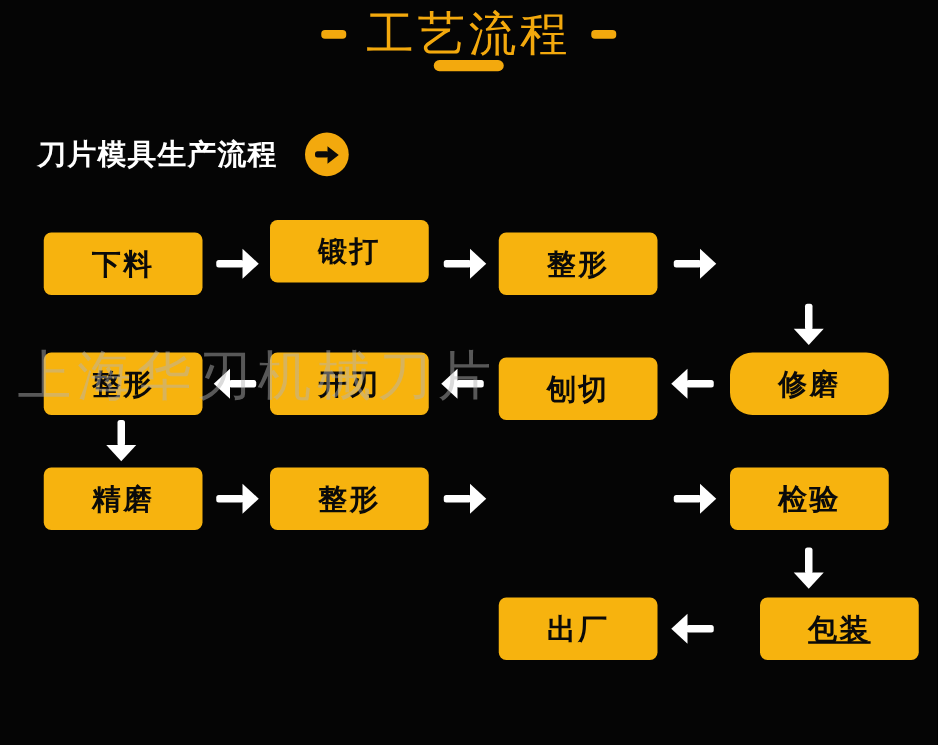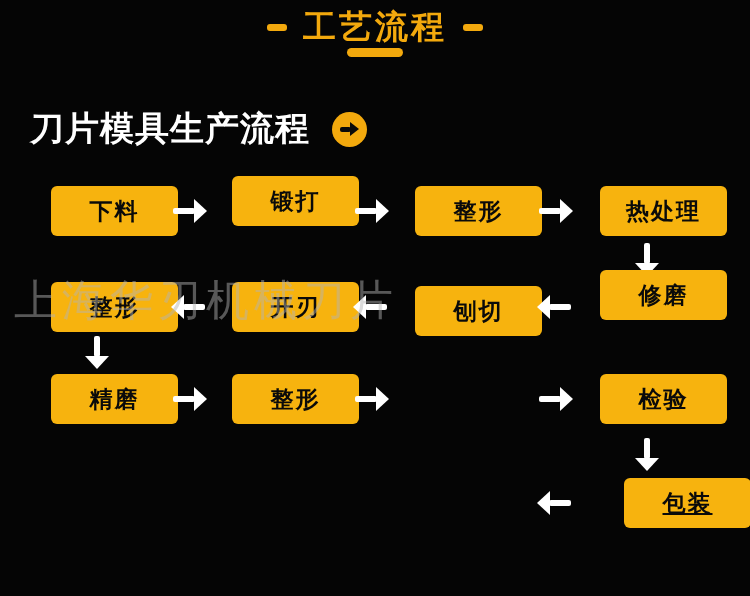--- a/index.html
+++ b/index.html
@@ -5,43 +5,43 @@
   * { margin:0; padding:0; box-sizing:border-box; }
   html,body { background:#000; }
   body { font-family:"Liberation Sans", sans-serif; }
 
   .canvas { position:relative; width:750px; height:596px; background:var(--background,#050505); overflow:hidden; }
 
   
   .header { position:absolute; top:6px; left:0; width:100%; height:42px;
             display:flex; align-items:center; justify-content:center; gap:16px; }
   .dash { width:20px; height:7px; border-radius:3px; background:var(--accent,#F3A90D); }
-  .title { font-size:33px; font-weight:bold; color:var(--accent,#F3A90D); letter-spacing:3px; }
+  .title { font-size:38px; font-weight:normal; color:var(--accent,#F3A90D); letter-spacing:3px; }
   .title-underline { position:absolute; top:48px; left:50%; transform:translateX(-50%);
                      width:56px; height:9px; border-radius:5px; background:var(--accent,#F3A90D); }
 
   
   .section-heading { position:absolute; top:106px; left:30px; display:flex; align-items:center; gap:22px; }
-  .heading-text { font-size:34px; font-weight:bold; color:#ffffff; letter-spacing:1px; }
+  .heading-text { font-size:23px; font-weight:bold; color:#ffffff; letter-spacing:1px; }
   .circle-arrow { width:35px; height:35px; border-radius:50%; background:var(--accent,#F3A90D);
                   display:flex; align-items:center; justify-content:center; }
   .ca-shaft { display:block; width:11px; height:5px; background:#0a0a0a; border-radius:2px; }
   .ca-head  { display:block; width:0; height:0; border-left:9px solid #0a0a0a;
               border-top:7px solid transparent; border-bottom:7px solid transparent; margin-left:-1px; }
 
   
   .watermark { position:absolute; top:272px; left:14px; z-index:6; white-space:nowrap;
                font-family:"DejaVu Serif","Liberation Serif",serif; font-size:43px;
                letter-spacing:5px; color:rgba(180,180,180,0.48); pointer-events:none; }
 
   
   .box { position:absolute; width:127px; height:50px; border-radius:6px;
          background:var(--box-fill,#F7B30E); color:var(--box-text,#0a0a0a);
          font-size:23px; font-weight:bold; letter-spacing:2px;
-         display:flex; align-items:center; justify-content:center; z-index:2;margin-left:16px; }
+         display:flex; align-items:center; justify-content:center; z-index:2; }
 
   
   .harrow { position:absolute; width:36px; height:26px; z-index:2; }
   .harrow .shaft { position:absolute; top:10px; height:6px; border-radius:2px; background:var(--arrow,#fff); }
   .harrow.right .shaft { left:2px; width:22px; }
   .harrow.right .head { position:absolute; left:23px; top:1px; width:0; height:0;
                         border-left:13px solid var(--arrow,#fff);
                         border-top:12px solid transparent; border-bottom:12px solid transparent; }
   .harrow.left .shaft { right:2px; width:22px; }
   .harrow.left .head  { position:absolute; right:23px; top:1px; width:0; height:0;
@@ -84,21 +84,20 @@
   <div class="box" style="left:216px; top:176px;">锻打</div>
   <div class="harrow right" style="left:353px; top:198px;">
       <span class="shaft"></span>
       <span class="head"></span>
     </div>
   <div class="box" style="left:399px; top:186px;">整形</div>
   <div class="harrow right" style="left:537px; top:198px;">
       <span class="shaft"></span>
       <span class="head"></span>
     </div>
-  <div class="box" style="left:584px; top:186px;">热处理</div>
 
   <div class="varrow" style="left:634px; top:241px;">
       <span class="shaft"></span>
       <span class="head"></span>
     </div>
 
   <div class="box" style="left:35px;  top:282px;">整形</div>
   <div class="harrow left" style="left:171px; top:294px;">
       <span class="shaft"></span>
       <span class="head"></span>
@@ -106,21 +105,21 @@
   <div class="box" style="left:216px; top:282px;">开刃</div>
   <div class="harrow left" style="left:353px; top:294px;">
       <span class="shaft"></span>
       <span class="head"></span>
     </div>
   <div class="box" style="left:399px; top:286px;">刨切</div>
   <div class="harrow left" style="left:537px; top:294px;">
       <span class="shaft"></span>
       <span class="head"></span>
     </div>
-  <div class="box" style="left:584px; top:270px;">修磨</div>
+  <div class="box" style="left:584px; top:282px;border-radius:18px;">修磨</div>
 
   <div class="varrow" style="left:84px; top:334px;">
       <span class="shaft"></span>
       <span class="head"></span>
     </div>
 
   <div class="box" style="left:35px;  top:374px;">精磨</div>
   <div class="harrow right" style="left:171px; top:386px;">
       <span class="shaft"></span>
       <span class="head"></span>
@@ -134,19 +133,20 @@
       <span class="shaft"></span>
       <span class="head"></span>
     </div>
   <div class="box" style="left:584px; top:374px;">检验</div>
 
   <div class="varrow" style="left:634px; top:436px;">
       <span class="shaft"></span>
       <span class="head"></span>
     </div>
 
+  <div class="box" style="left:399px; top:478px;">出厂</div>
   <div class="harrow left" style="left:537px; top:490px;">
       <span class="shaft"></span>
       <span class="head"></span>
     </div>
   <div class="box" style="left:608px; top:478px;text-decoration:underline;">包装</div>
 
 </div>
 
 </body></html>

